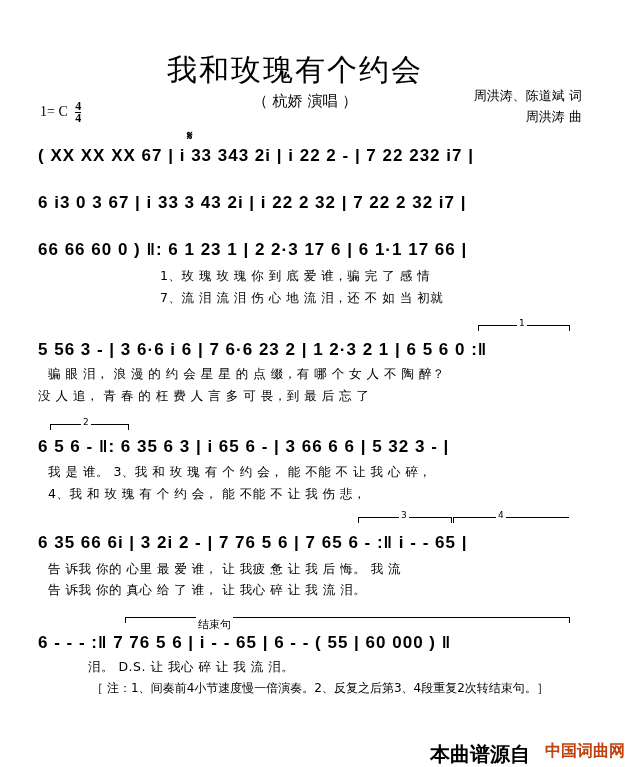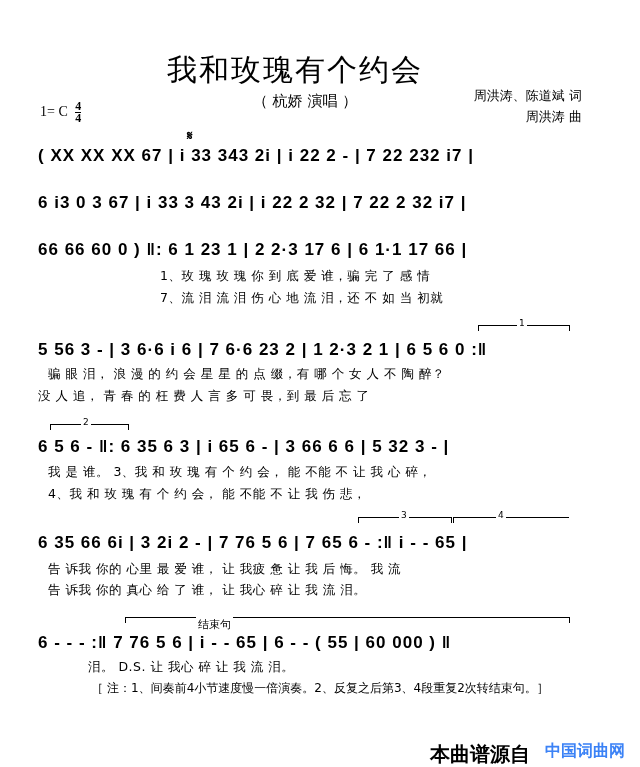--- a/index.html
+++ b/index.html
@@ -12,21 +12,21 @@
   .key { left:40px; top:101px; font-size:14px;font-family:Liberation Serif, serif; }
   .frac { display:inline-block; vertical-align:middle; text-align:center; font-weight:bold; font-size:12px; line-height:11px; margin-left:4px; }
   .frac span { display:block; }
   .frac .num { border-bottom:1.5px solid #000; }
   .line { position:absolute; left:38px; font-family:"Liberation Sans", sans-serif; font-weight:bold; font-size:17px; letter-spacing:1px; }
   .lyr { position:absolute; font-size:12.5px; letter-spacing:0.5px; }
   .bracket { position:absolute; border-top:1px solid #000; border-left:1px solid #000; border-right:1px solid #000; height:5px; }
   .bracket-label { position:absolute; top:-8px; font-size:9px; background:#fff; padding:0 2px; }
   .note { position:absolute; left:0; width:640px; text-align:center; font-size:12px; top:680px; }
   .footer-a { left:430px; top:741px; font-size:20px; font-weight:bold; }
-  .footer-b { left:545px; top:741px; font-size:16px; font-weight:bold; color:#3b82f6; }
+  .footer-b { left:545px; top:741px; font-size:16px; font-weight:bold; color:#c2410c; }
   .segno { position:absolute; left:187px; top:128px; font-size:13px; font-weight:bold; }
 </style>
 </head>
 <body>
 
 <div class="abs title">我和玫瑰有个约会</div>
 <div class="abs singer">（ 杭娇 演唱 ）</div>
 <div class="abs lyricist">周洪涛、陈道斌 词</div>
 <div class="abs composer">周洪涛 曲</div>
 <div class="abs key">

